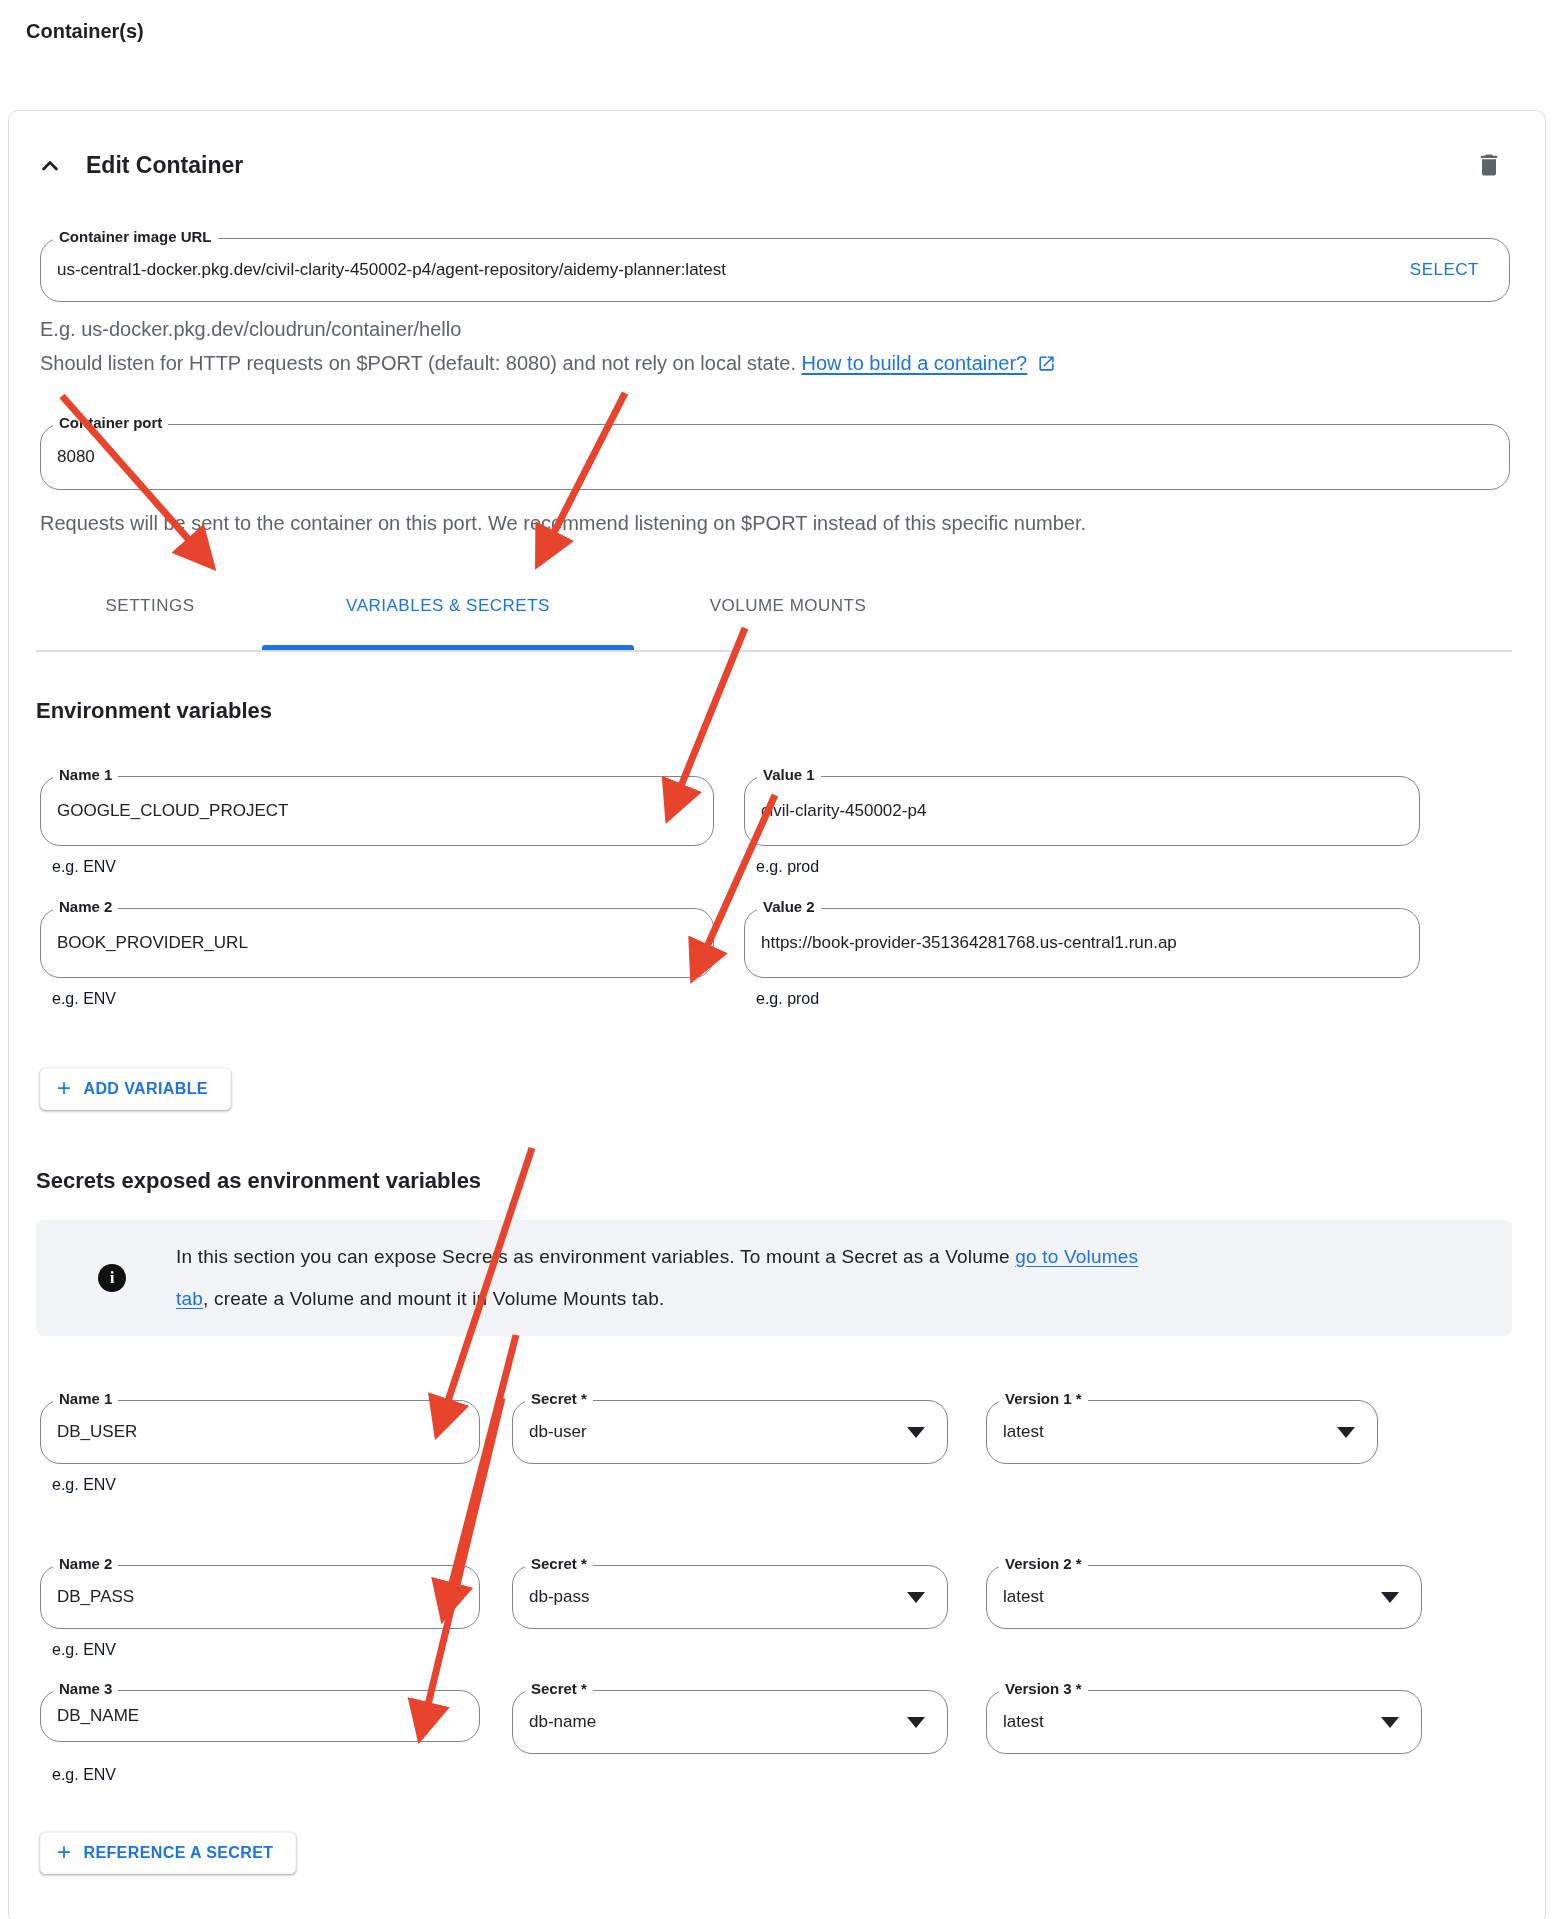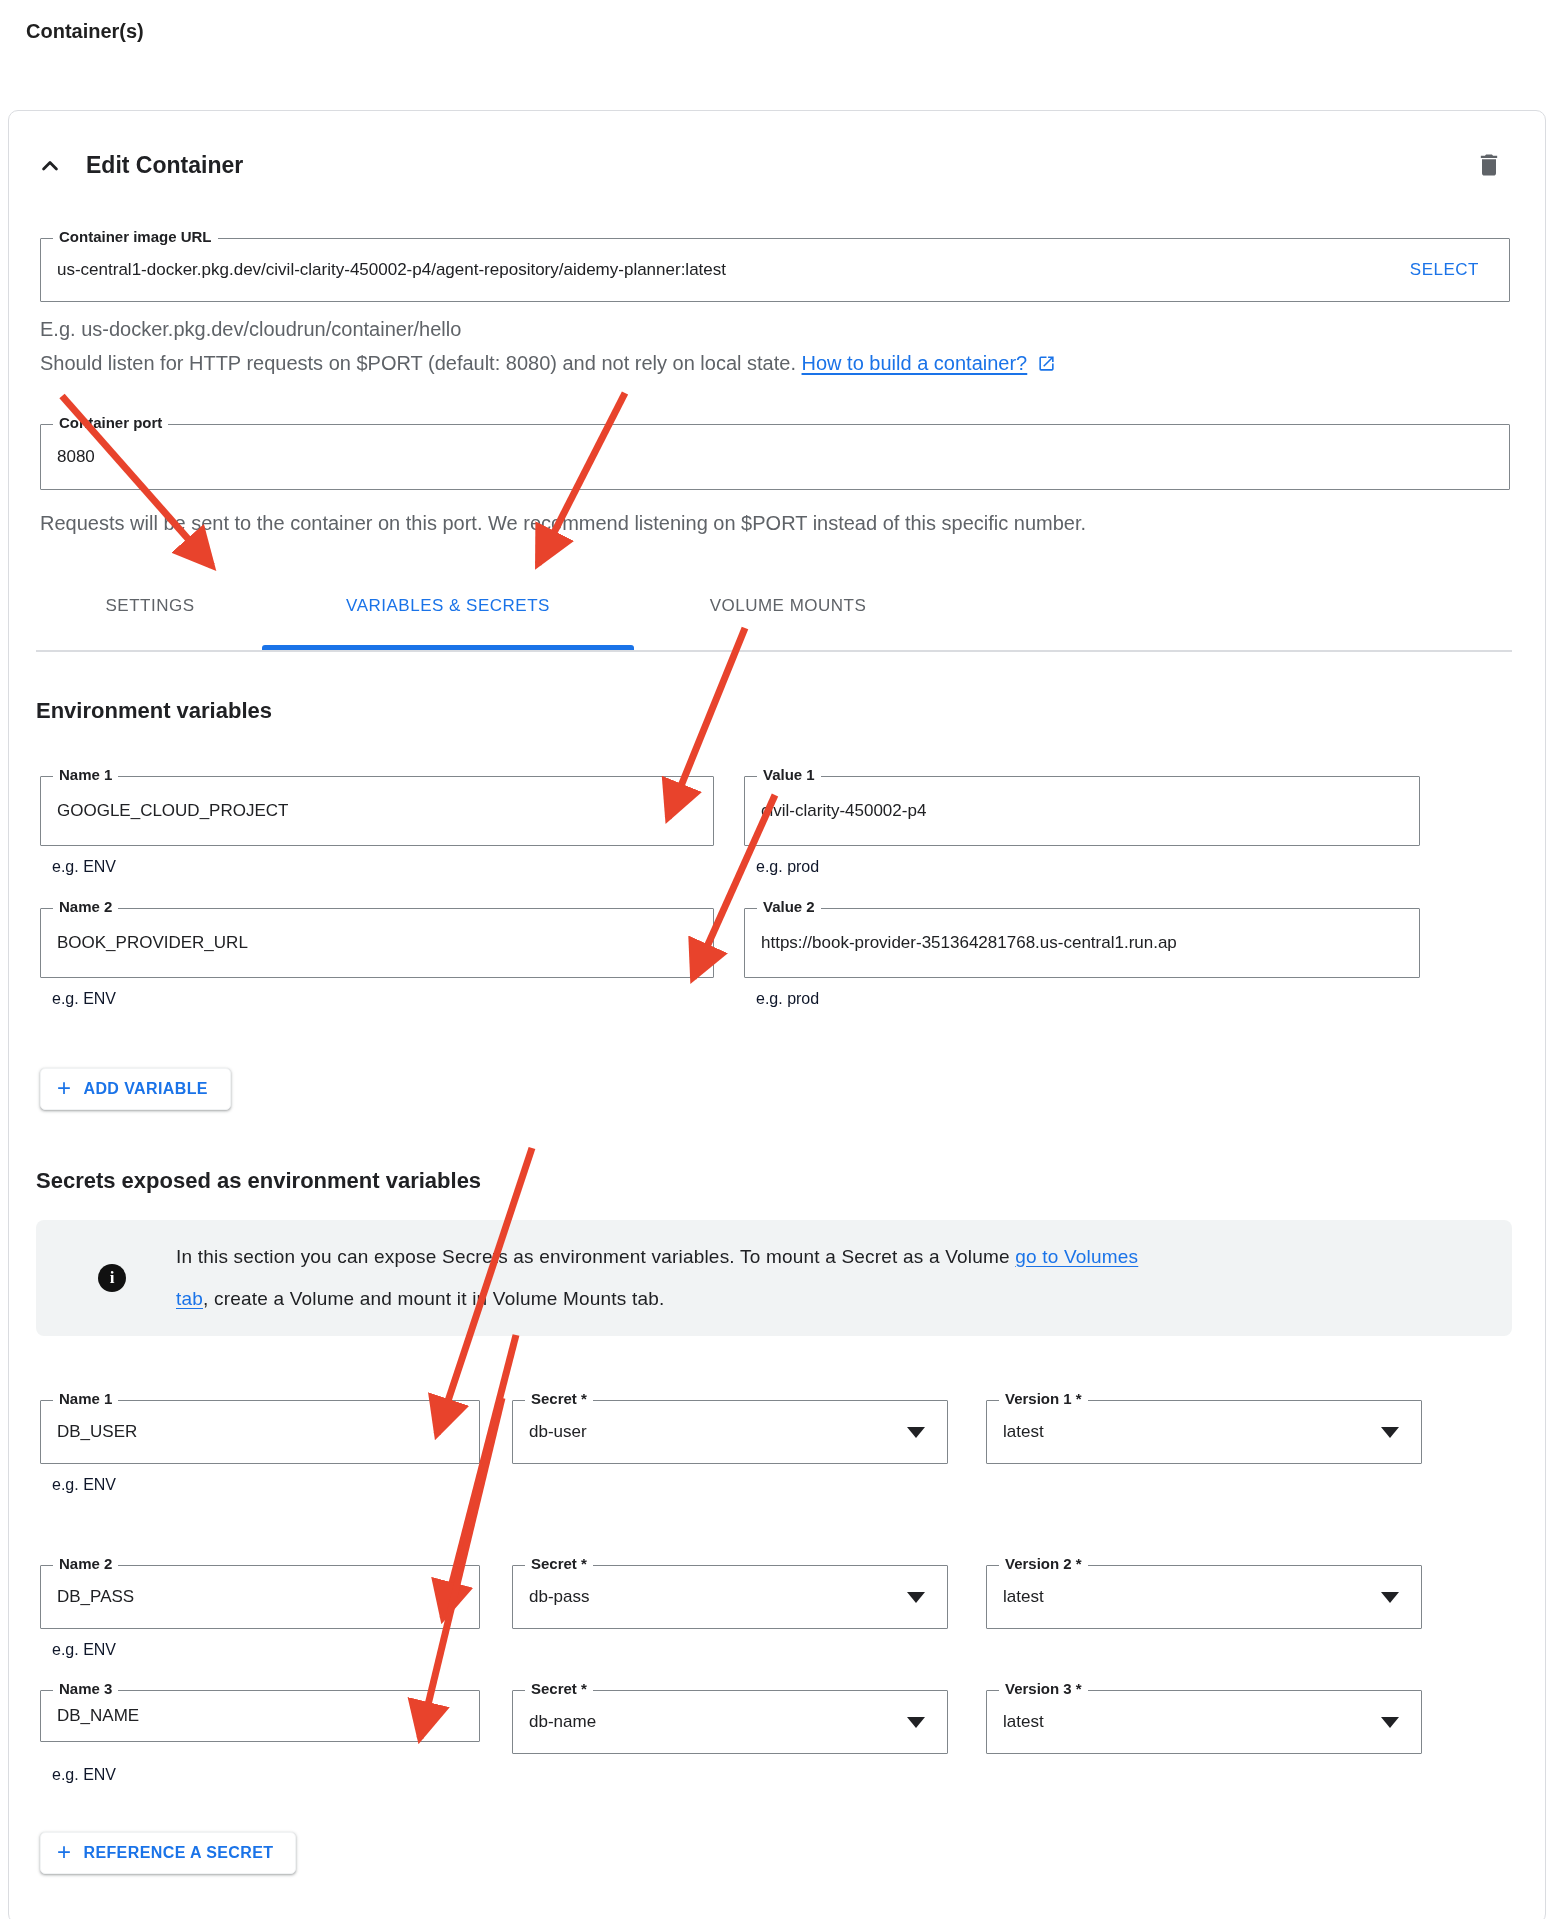--- a/index.html
+++ b/index.html
@@ -7,21 +7,21 @@
        font-family:"Liberation Sans","DejaVu Sans",sans-serif;color:#202124;}
   .abs{position:absolute;}
 
   .page-title{font-size:20px;font-weight:700;color:#1f1f1f;}
   .card{border:1px solid #dadce0;border-radius:10px;background:#fff;}
 
   .hdr-title{font-size:23px;font-weight:600;color:#202124;}
   .icon-btn{display:flex;align-items:center;justify-content:center;cursor:pointer;background:none;border:none;padding:0;}
 
   
-  .field{position:absolute;border:1.5px solid #80868b;border-radius:1px;background:#fff;box-sizing:border-box;}
+  .field{position:absolute;border:1.5px solid #80868b;border-radius:20px;background:#fff;box-sizing:border-box;}
   .flabel{position:absolute;top:-11px;left:12px;background:#fff;padding:0 6px;font-size:15px;font-weight:700;color:#202124;white-space:nowrap;}
   .finput{position:absolute;left:0;top:0;width:100%;height:100%;border:none;outline:none;background:transparent;
           font-family:inherit;font-size:17px;color:#202124;padding:0 130px 0 16px;box-sizing:border-box;}
   .finput.noaction{padding-right:16px;}
   .select-link{position:absolute;right:30px;top:0;height:100%;display:flex;align-items:center;
                color:#1a73e8;font-size:17px;font-weight:500;letter-spacing:.5px;cursor:pointer;}
   .helper{font-size:20px;color:#5f6368;white-space:nowrap;}
   .mini-helper{font-size:16px;color:#0f172a;}
   .link{color:#1a73e8;text-decoration:underline;text-underline-offset:3px;cursor:pointer;}
 
@@ -136,21 +136,21 @@
 
   <div class="field" style="left:40px;top:1400px;width:440px;height:64px;">
     <span class="flabel">Name 1</span>
     <input class="finput noaction" value="DB_USER" style="">
   </div>
   <div class="field" style="left:512px;top:1400px;width:436px;height:64px;">
     <span class="flabel">Secret *</span>
     <span class="sel-value">db-user</span>
     <span class="sel-caret"></span>
   </div>
-  <div class="field" style="left:986px;top:1400px;width:436px;height:64px;">
+  <div class="field" style="left:986px;top:1400px;width:392px;height:64px;">
     <span class="flabel">Version 1 *</span>
     <span class="sel-value">latest</span>
     <span class="sel-caret"></span>
   </div>
   <div class="abs mini-helper" style="left:52px;top:1476px;">e.g. ENV</div>
 
   <div class="field" style="left:40px;top:1565px;width:440px;height:64px;">
     <span class="flabel">Name 2</span>
     <input class="finput noaction" value="DB_PASS" style="">
   </div>

